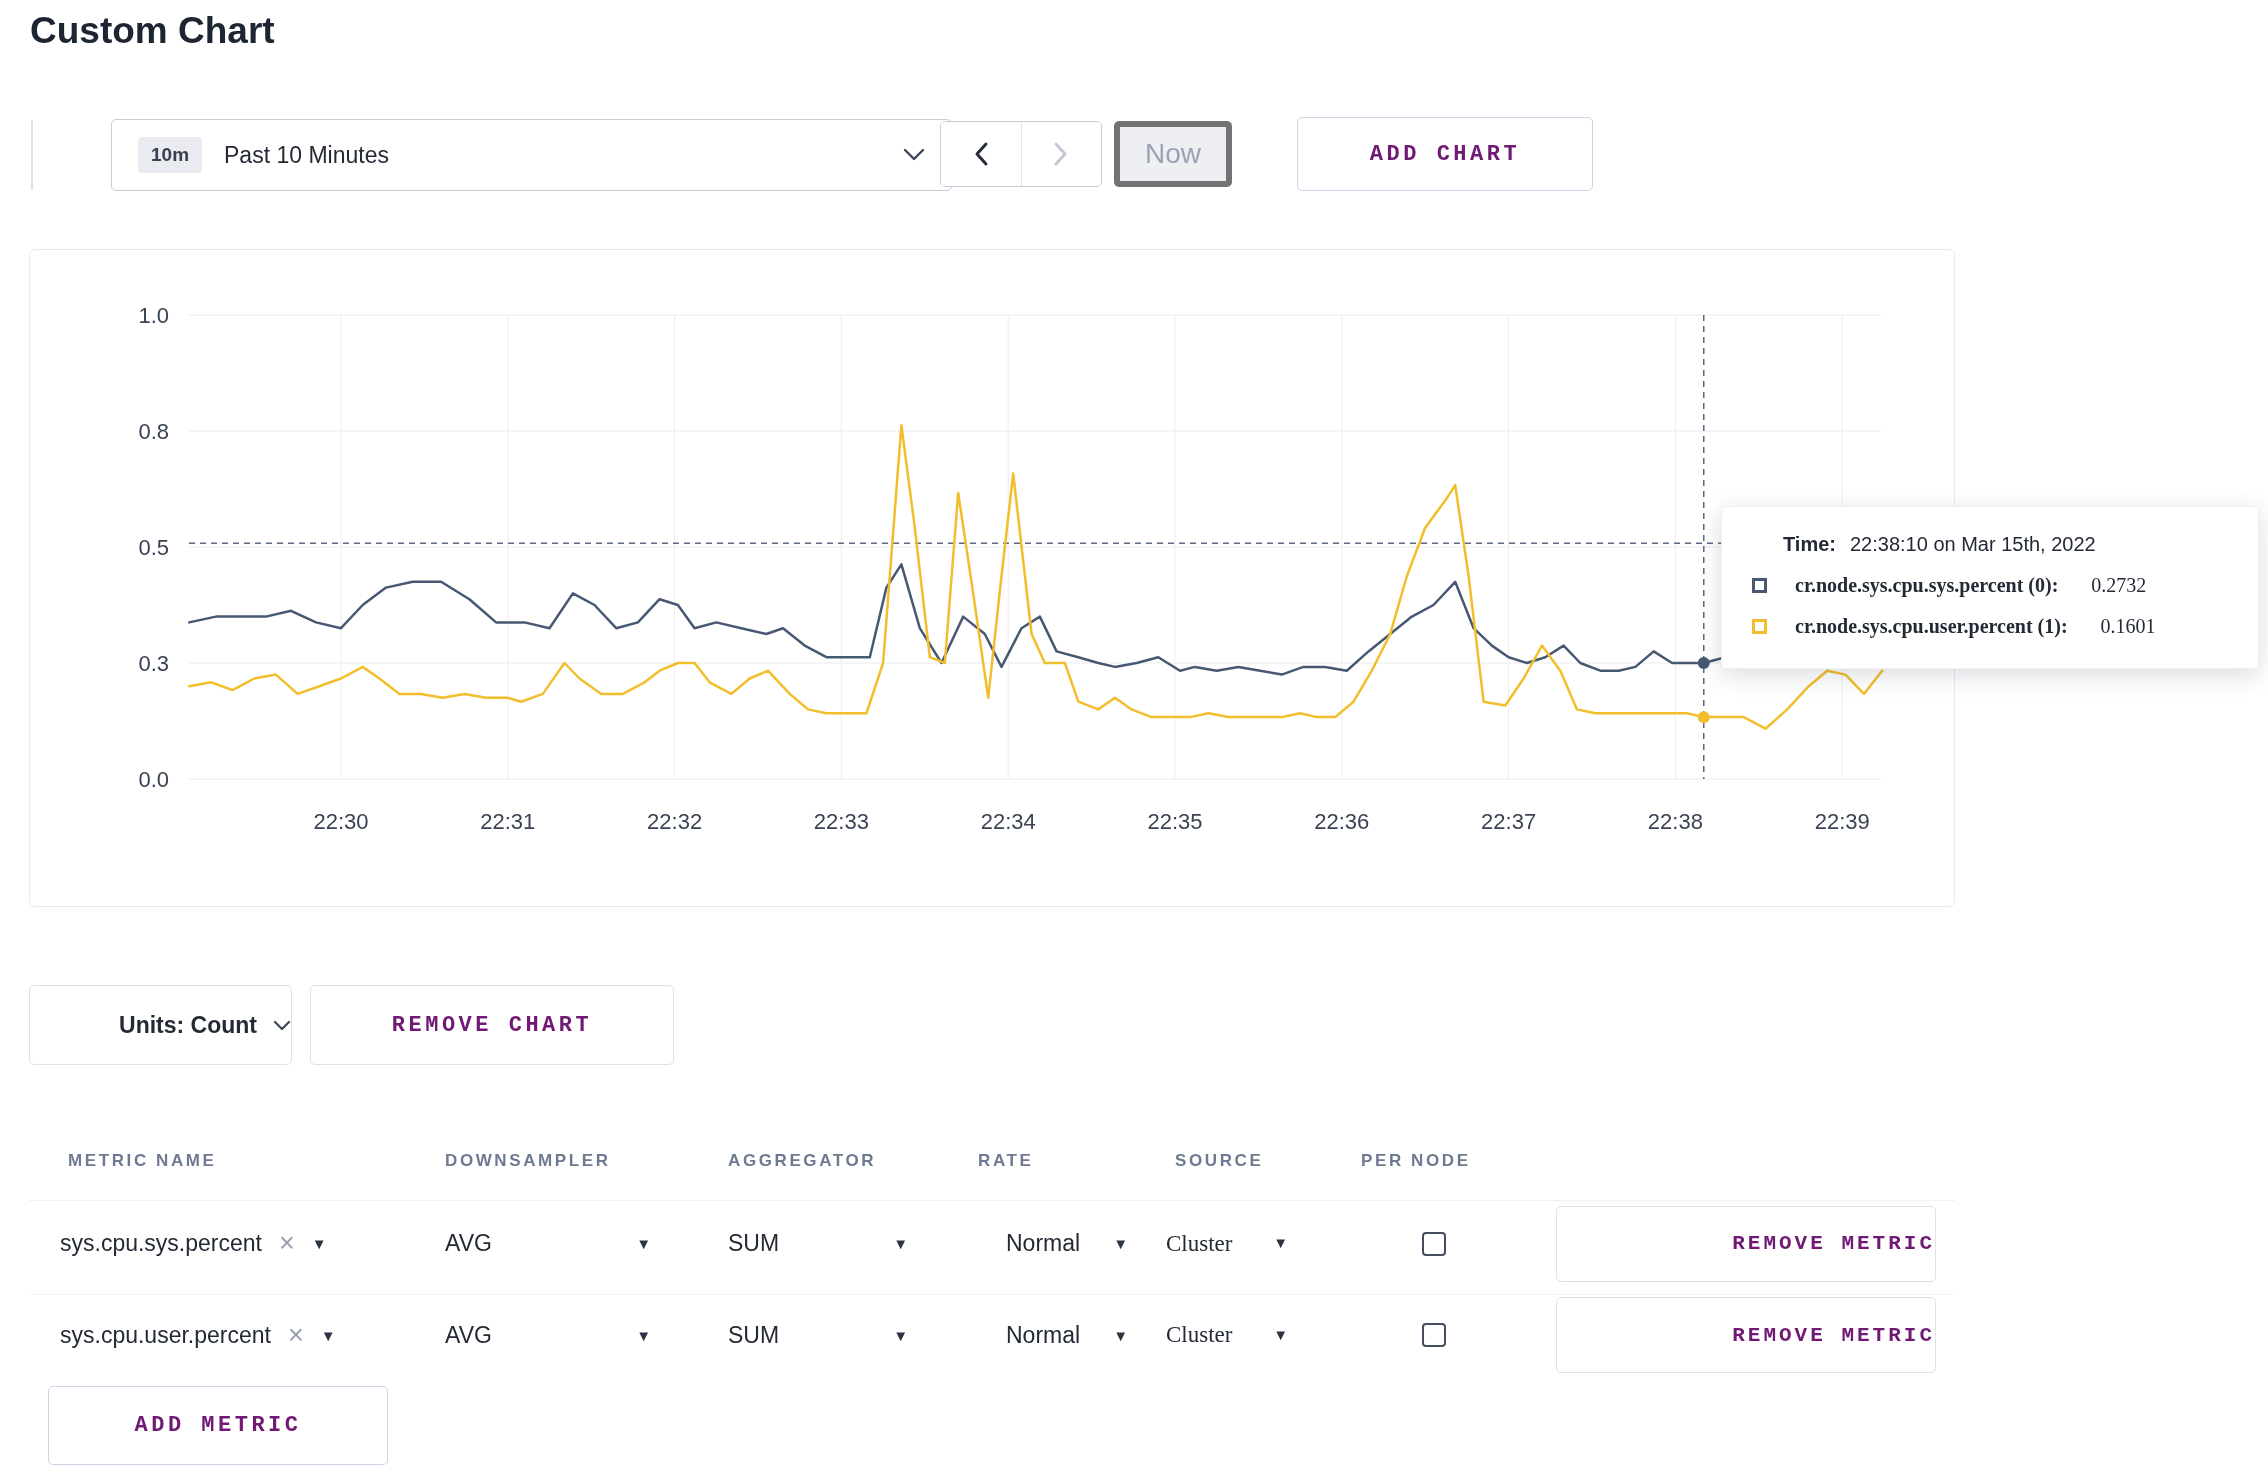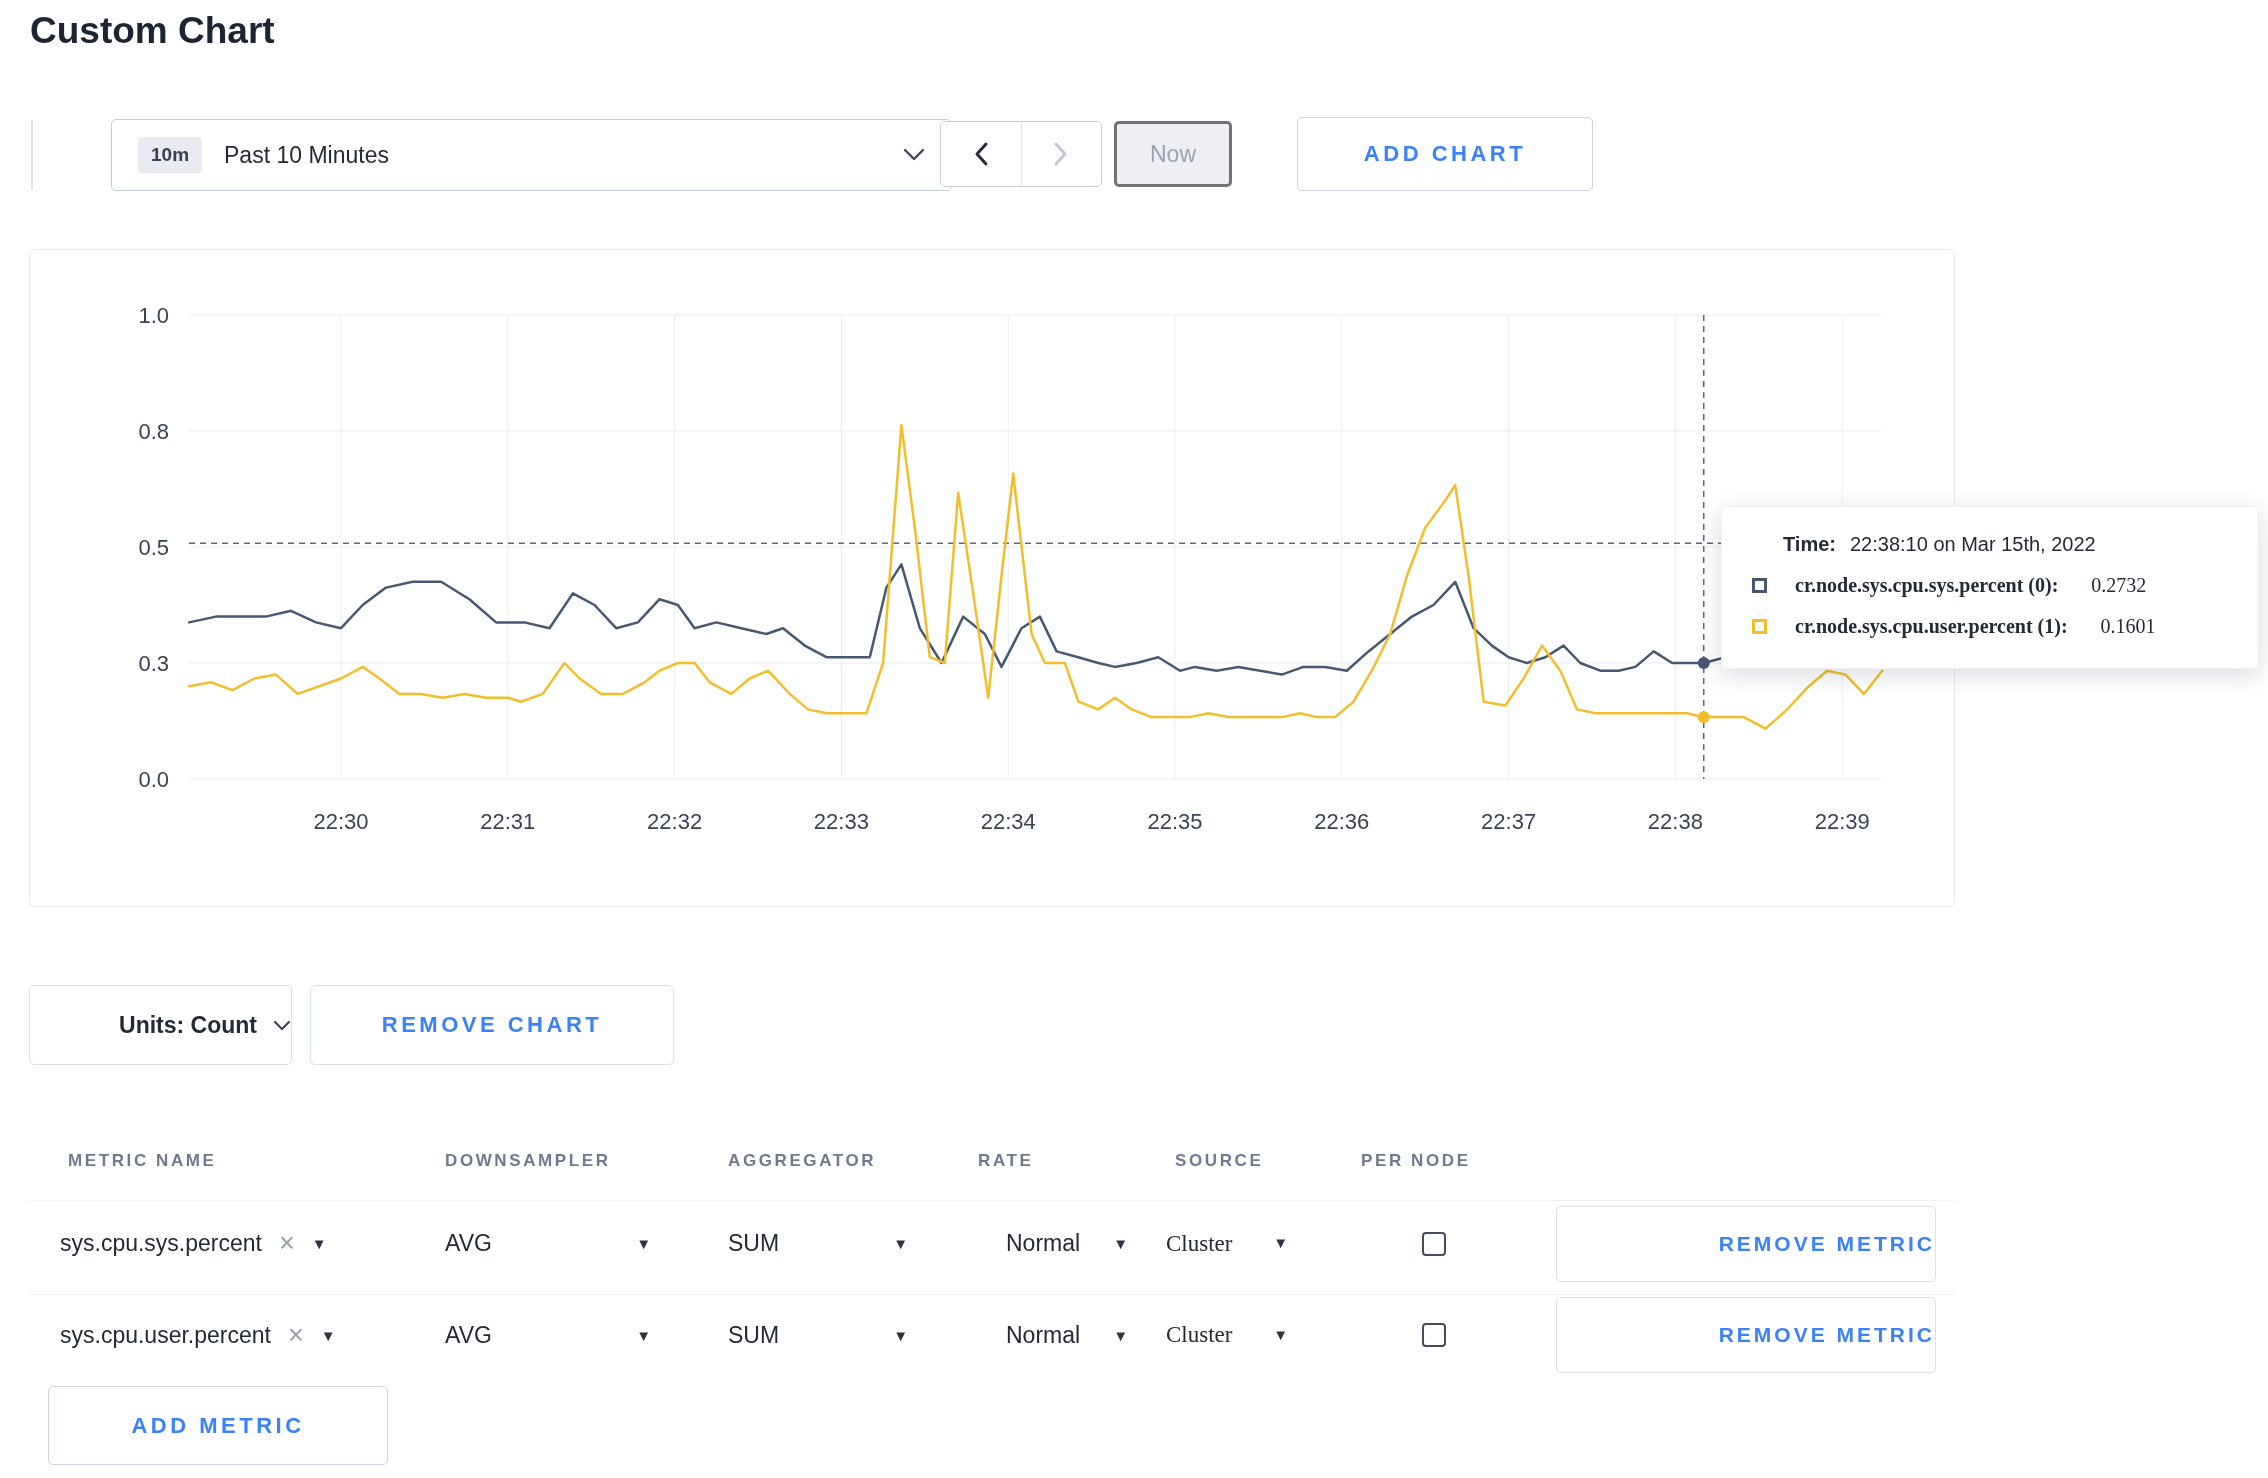--- a/index.html
+++ b/index.html
@@ -17,24 +17,24 @@
   .tf-badge { background:#e9ebf0; color:#394050; font-size:19px; font-weight:700; padding:7px 13px; border-radius:4px; }
   .tf-label { font-size:23px; margin-left:22px; color:#242a35; }
   .tf-caret { margin-left:auto; }
 
   .nav-group { position:absolute; left:940px; top:121px; width:162px; height:66px; display:flex;
                border:1px solid #c6ccd8; border-radius:5px; background:#fff; overflow:hidden; }
   .nav-btn { flex:1; display:flex; align-items:center; justify-content:center; background:#fff; border:none; cursor:pointer; }
   .nav-btn.prev { border-right:1px solid #e2e5eb; }
 
   .now-btn { position:absolute; left:1114px; top:121px; width:118px; height:66px;
-             background:#edeff3; border:3px solid #737373; border-radius:5px;
-             color:#9aa3b3; font-size:23px; font-family:inherit; cursor:default; }
-
-  .blue-btn { background:#fff; color:#3b82f6; font-weight:700; font-family:Liberation Sans, sans-serif;
+             background:#edeff3; border:6px solid #737373; border-radius:5px;
+             color:#9aa3b3; font-size:28px; font-family:inherit; cursor:default; }
+
+  .blue-btn { background:#fff; color:#701a75; font-weight:700; font-family:Liberation Mono, monospace;
               letter-spacing:3.5px; border-radius:5px; cursor:pointer; }
   .add-chart-btn { position:absolute; left:1297px; top:117px; width:296px; height:74px;
                    border:1px solid #ccd4e6; font-size:22px; }
 
   .chart-panel { position:absolute; left:29px; top:249px; width:1926px; height:658px;
                  background:#fff; border:1px solid #e7eaef; border-radius:6px; }
   .chart-panel svg { display:block; }
   svg text { font-family:"Liberation Sans", sans-serif; }
 
   .tooltip { position:absolute; left:1721px; top:506px; width:538px; background:#fff;

